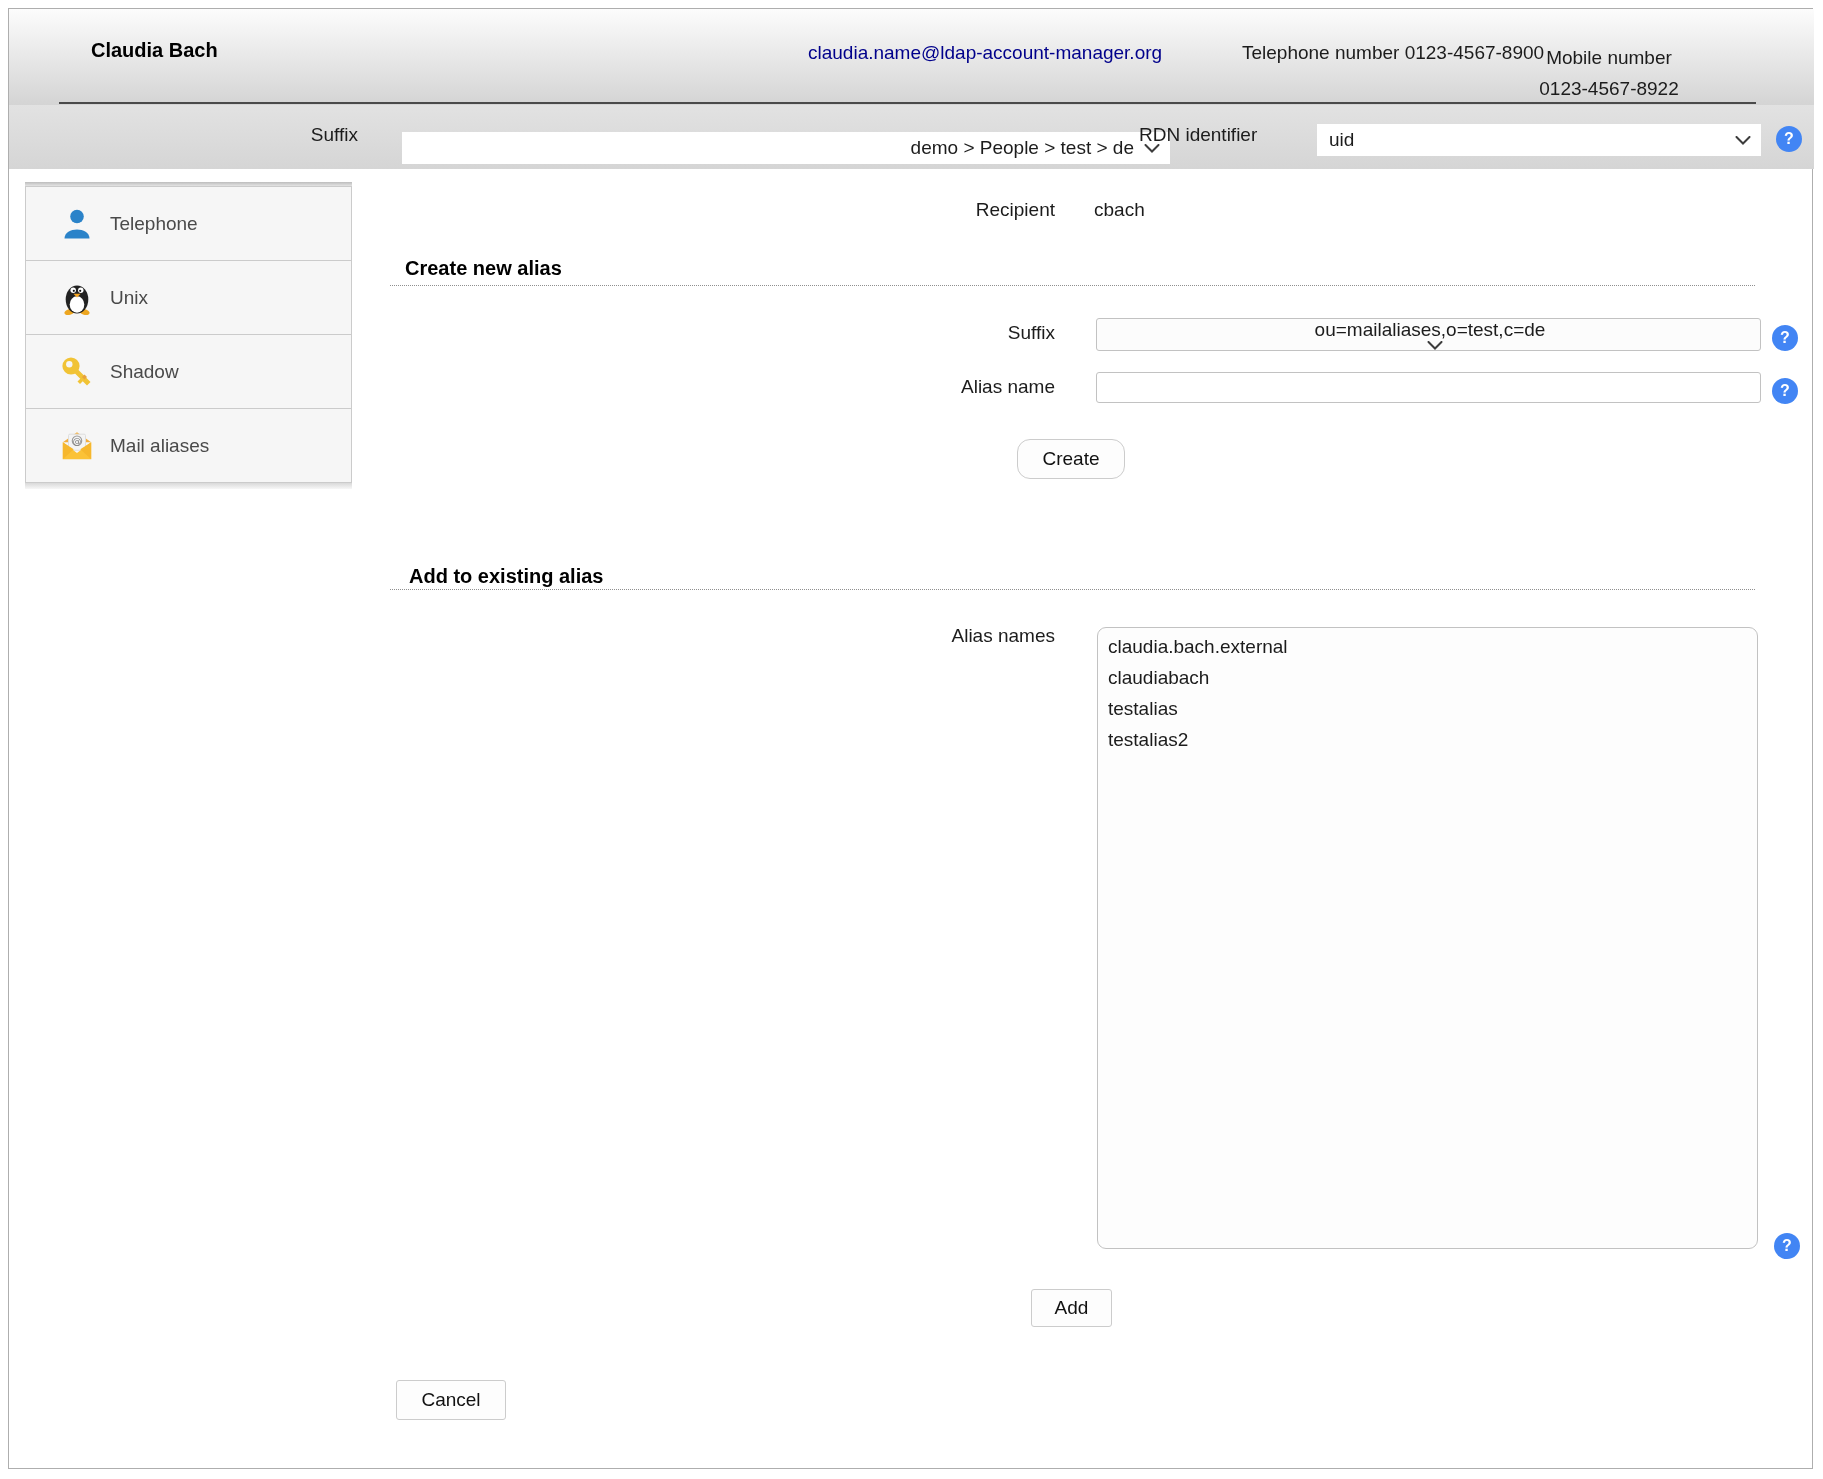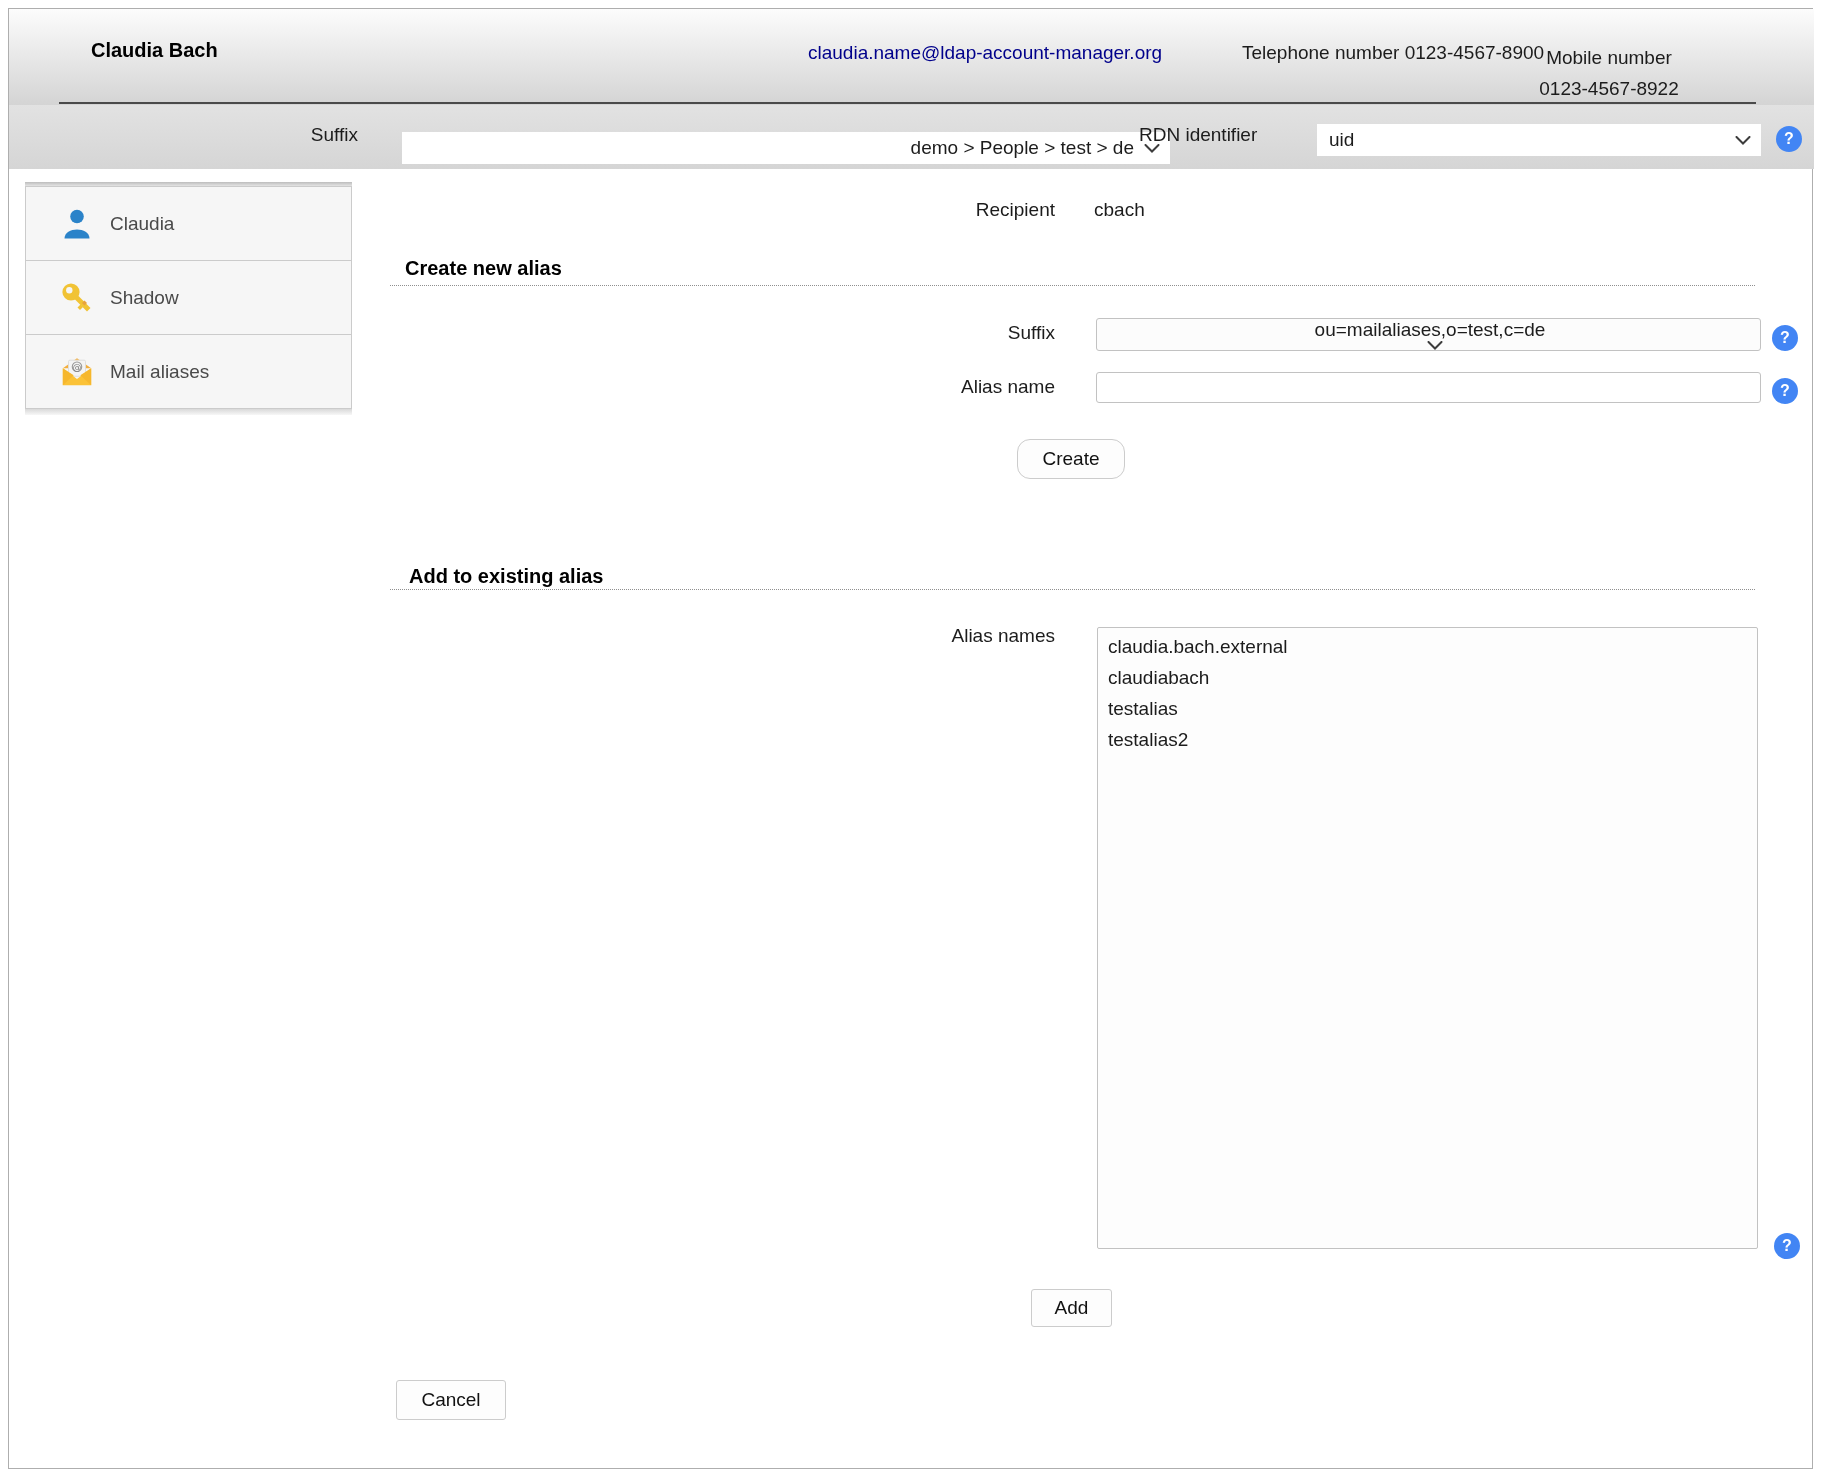--- a/index.html
+++ b/index.html
@@ -71,21 +71,21 @@
   .dotted-add{left:390px;top:589px;width:1365px;}
 
   .create-suffix-label{left:855px;top:322px;width:200px;}
   .alias-name-label{left:855px;top:376px;width:200px;}
   .alias-name-input{left:1096px;top:372px;width:665px;height:31px;box-sizing:border-box;
       border:1px solid #c2c2c2;border-radius:3px;background:#fff;font-size:19px;
       font-family:"Liberation Sans","DejaVu Sans",sans-serif;padding:0 10px;}
   .alias-names-label{left:855px;top:625px;width:200px;}
 
   .listbox{left:1097px;top:627px;width:661px;height:622px;box-sizing:border-box;
-      border:1px solid #c2c2c2;border-radius:2px;background:#fdfdfd;overflow:auto;padding-top:3px;}
+      border:1px solid #c2c2c2;border-radius:9px;background:#fdfdfd;overflow:auto;padding-top:3px;}
   .alias-option{font-size:19px;line-height:31px;padding:0 10px;white-space:nowrap;cursor:pointer;}
 
   .btn{box-sizing:border-box;background:#fdfdfd;border:1px solid #cccccc;border-radius:3px;
       font-size:19px;color:#111;font-family:"Liberation Sans","DejaVu Sans",sans-serif;
       display:flex;align-items:center;justify-content:center;cursor:pointer;}
   .btn-create{left:1017px;top:439px;width:108px;height:40px;border-radius:13px;}
   .btn-add{left:1031px;top:1289px;width:81px;height:38px;}
   .btn-cancel{left:396px;top:1380px;width:110px;height:40px;}
 </style>
 </head>
@@ -134,23 +134,39 @@
 <nav class="abs sidebar">
   <div class="sidebar-shadow-top"></div>
 
   <div class="tab">
     <span class="ticon">
       <svg width="34" height="34" viewBox="0 0 34 34">
         <circle cx="17" cy="9.5" r="6.8" fill="#2b83c9"></circle>
         <path d="M4.5 31.5 C4.5 19.5 29.5 19.5 29.5 31.5 Z" fill="#2b83c9"></path>
       </svg>
     </span>
-    <span class="tlabel">Claudia</span>
-  </div>
-
+    <span class="tlabel">Telephone</span>
+  </div>
+
+  <div class="tab">
+    <span class="ticon">
+      <svg width="34" height="34" viewBox="0 0 34 34">
+        <ellipse cx="9.5" cy="31" rx="5.2" ry="2.9" fill="#eda620" transform="rotate(-14 9.5 31)"></ellipse>
+        <ellipse cx="24.5" cy="31" rx="5.2" ry="2.9" fill="#eda620" transform="rotate(14 24.5 31)"></ellipse>
+        <ellipse cx="17" cy="18.5" rx="11.3" ry="14" fill="#222222"></ellipse>
+        <ellipse cx="17" cy="23.5" rx="7.3" ry="8.2" fill="#ffffff"></ellipse>
+        <circle cx="13.2" cy="9.3" r="2.7" fill="#ffffff"></circle>
+        <circle cx="20.8" cy="9.3" r="2.7" fill="#ffffff"></circle>
+        <circle cx="13.8" cy="9.8" r="1.1" fill="#111111"></circle>
+        <circle cx="20.2" cy="9.8" r="1.1" fill="#111111"></circle>
+        <polygon points="13.4,12.8 20.6,12.8 17,16.6" fill="#f6a623"></polygon>
+      </svg>
+    </span>
+    <span class="tlabel">Unix</span>
+  </div>
 
   <div class="tab">
     <span class="ticon">
       <svg width="34" height="34" viewBox="0 0 34 34">
         <circle cx="11" cy="11" r="8.6" fill="#f1c335"></circle>
         <circle cx="9.3" cy="9.3" r="3.2" fill="#f6f6f6"></circle>
         <path d="M14.5 18 L18 14.5 L30.5 27 L27 30.5 Z" fill="#f1c335"></path>
         <path d="M20.5 23.5 L23 26 L20 29 L17.5 26.5 Z" fill="#f1c335"></path>
         <path d="M24.5 19.5 L27 22 L24.5 24.5 L22 22 Z" fill="#e8a33d"></path>
       </svg>

